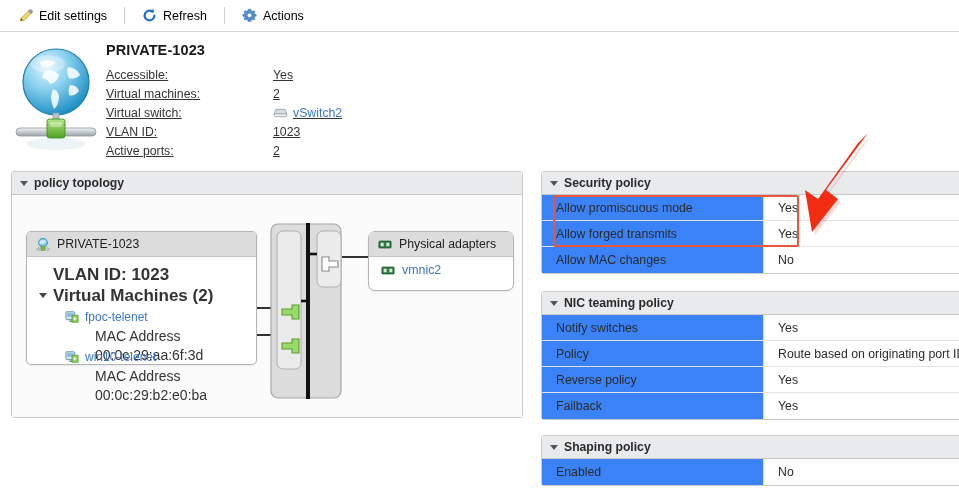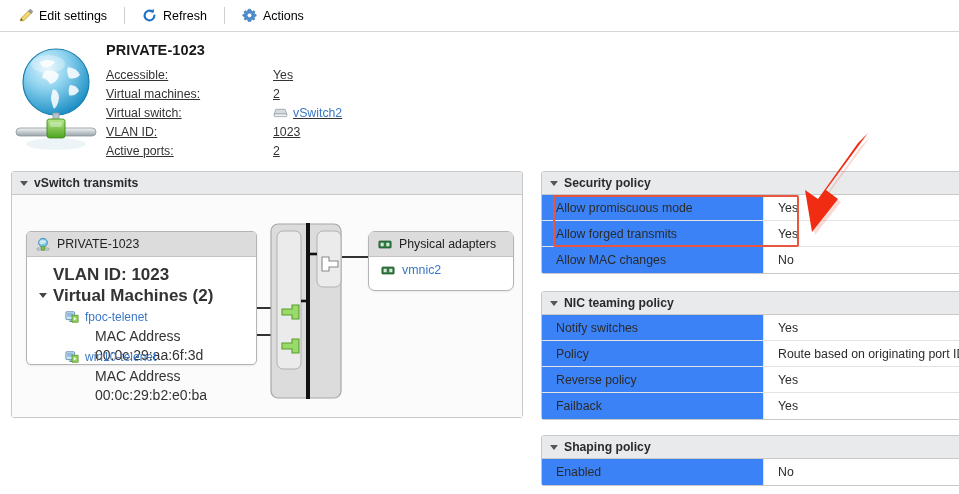--- a/index.html
+++ b/index.html
@@ -244,21 +244,21 @@
       <div class="sum-row">
         <div class="sum-k">Active ports:</div>
         <div class="sum-v">2</div>
       </div>
     </div>
   </div>
 
   <div class="panel" id="topology">
     <div class="panel-hd">
       <span class="caret"></span>
-      <span>vSwitch transmits</span>
+      <span>policy topology</span>
     </div>
 
     <div class="topo-body">
 
       <svg class="arrow-layer" style="width:512px;height:222px">
         <line x1="245" y1="113" x2="268" y2="113" stroke="#000" stroke-width="1.6"></line>
         <line x1="245" y1="140" x2="268" y2="140" stroke="#000" stroke-width="1.6"></line>
         <line x1="330" y1="62" x2="356" y2="62" stroke="#000" stroke-width="1.6"></line>
       </svg>
 

